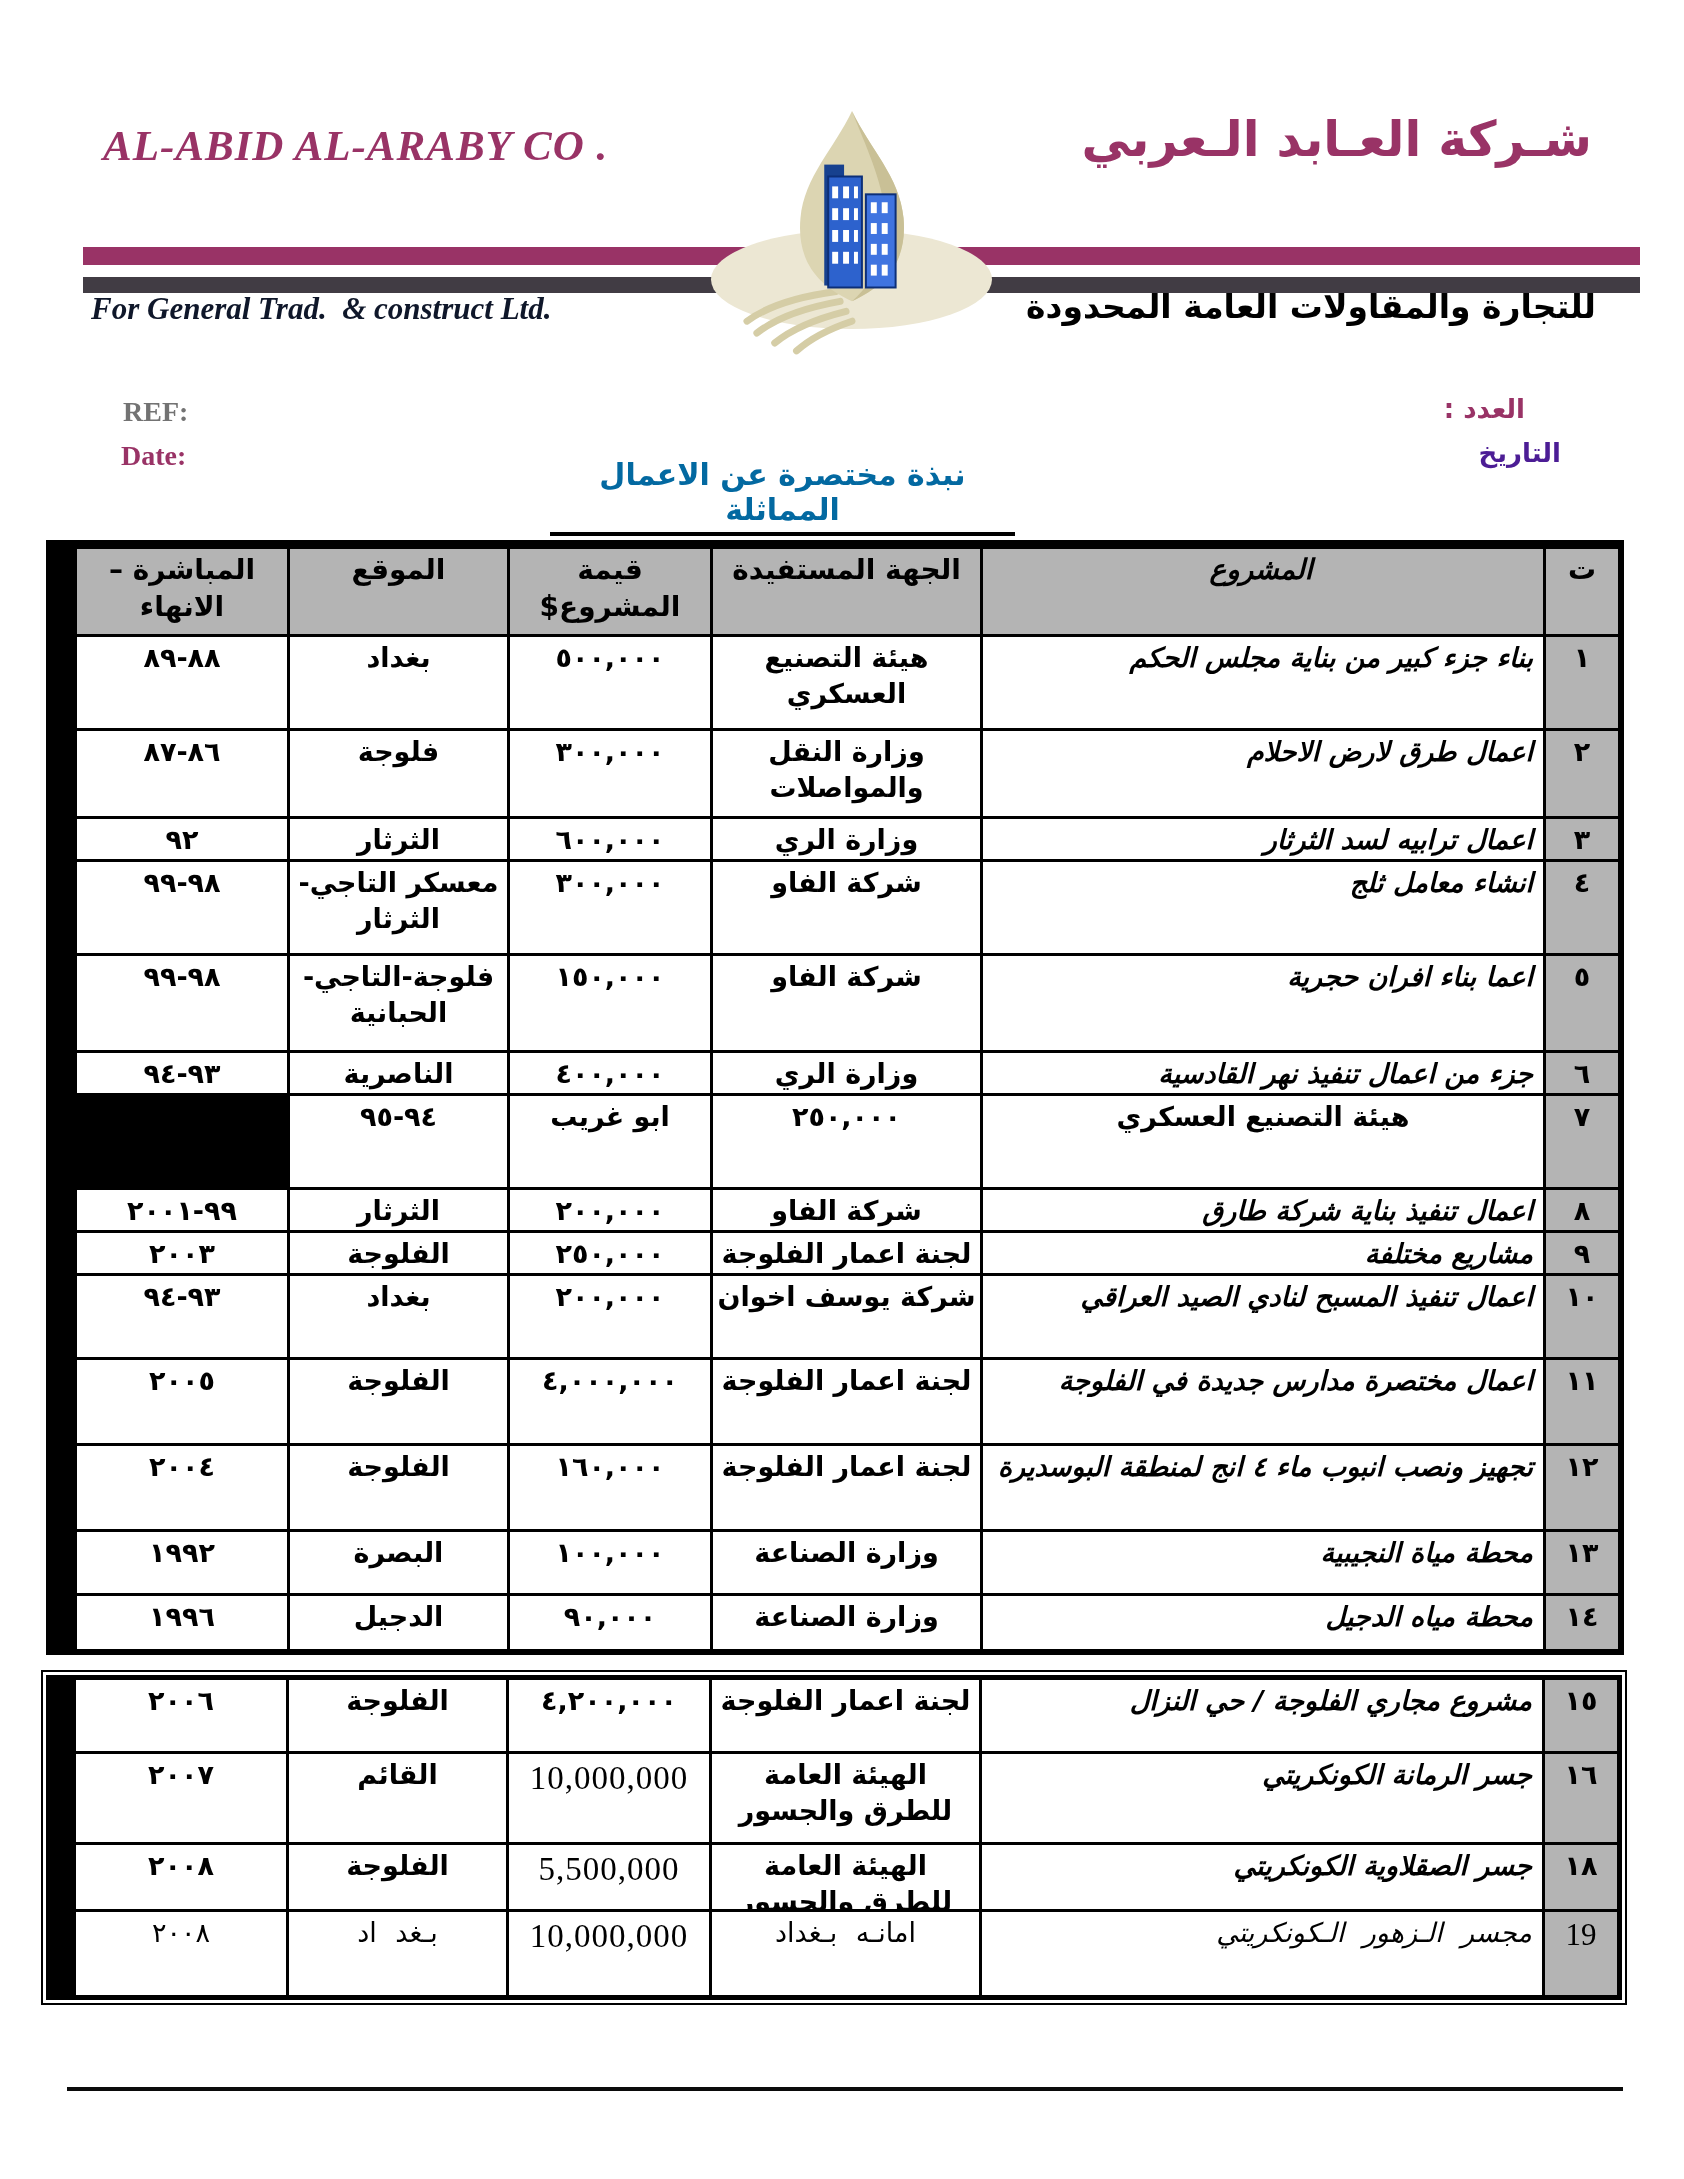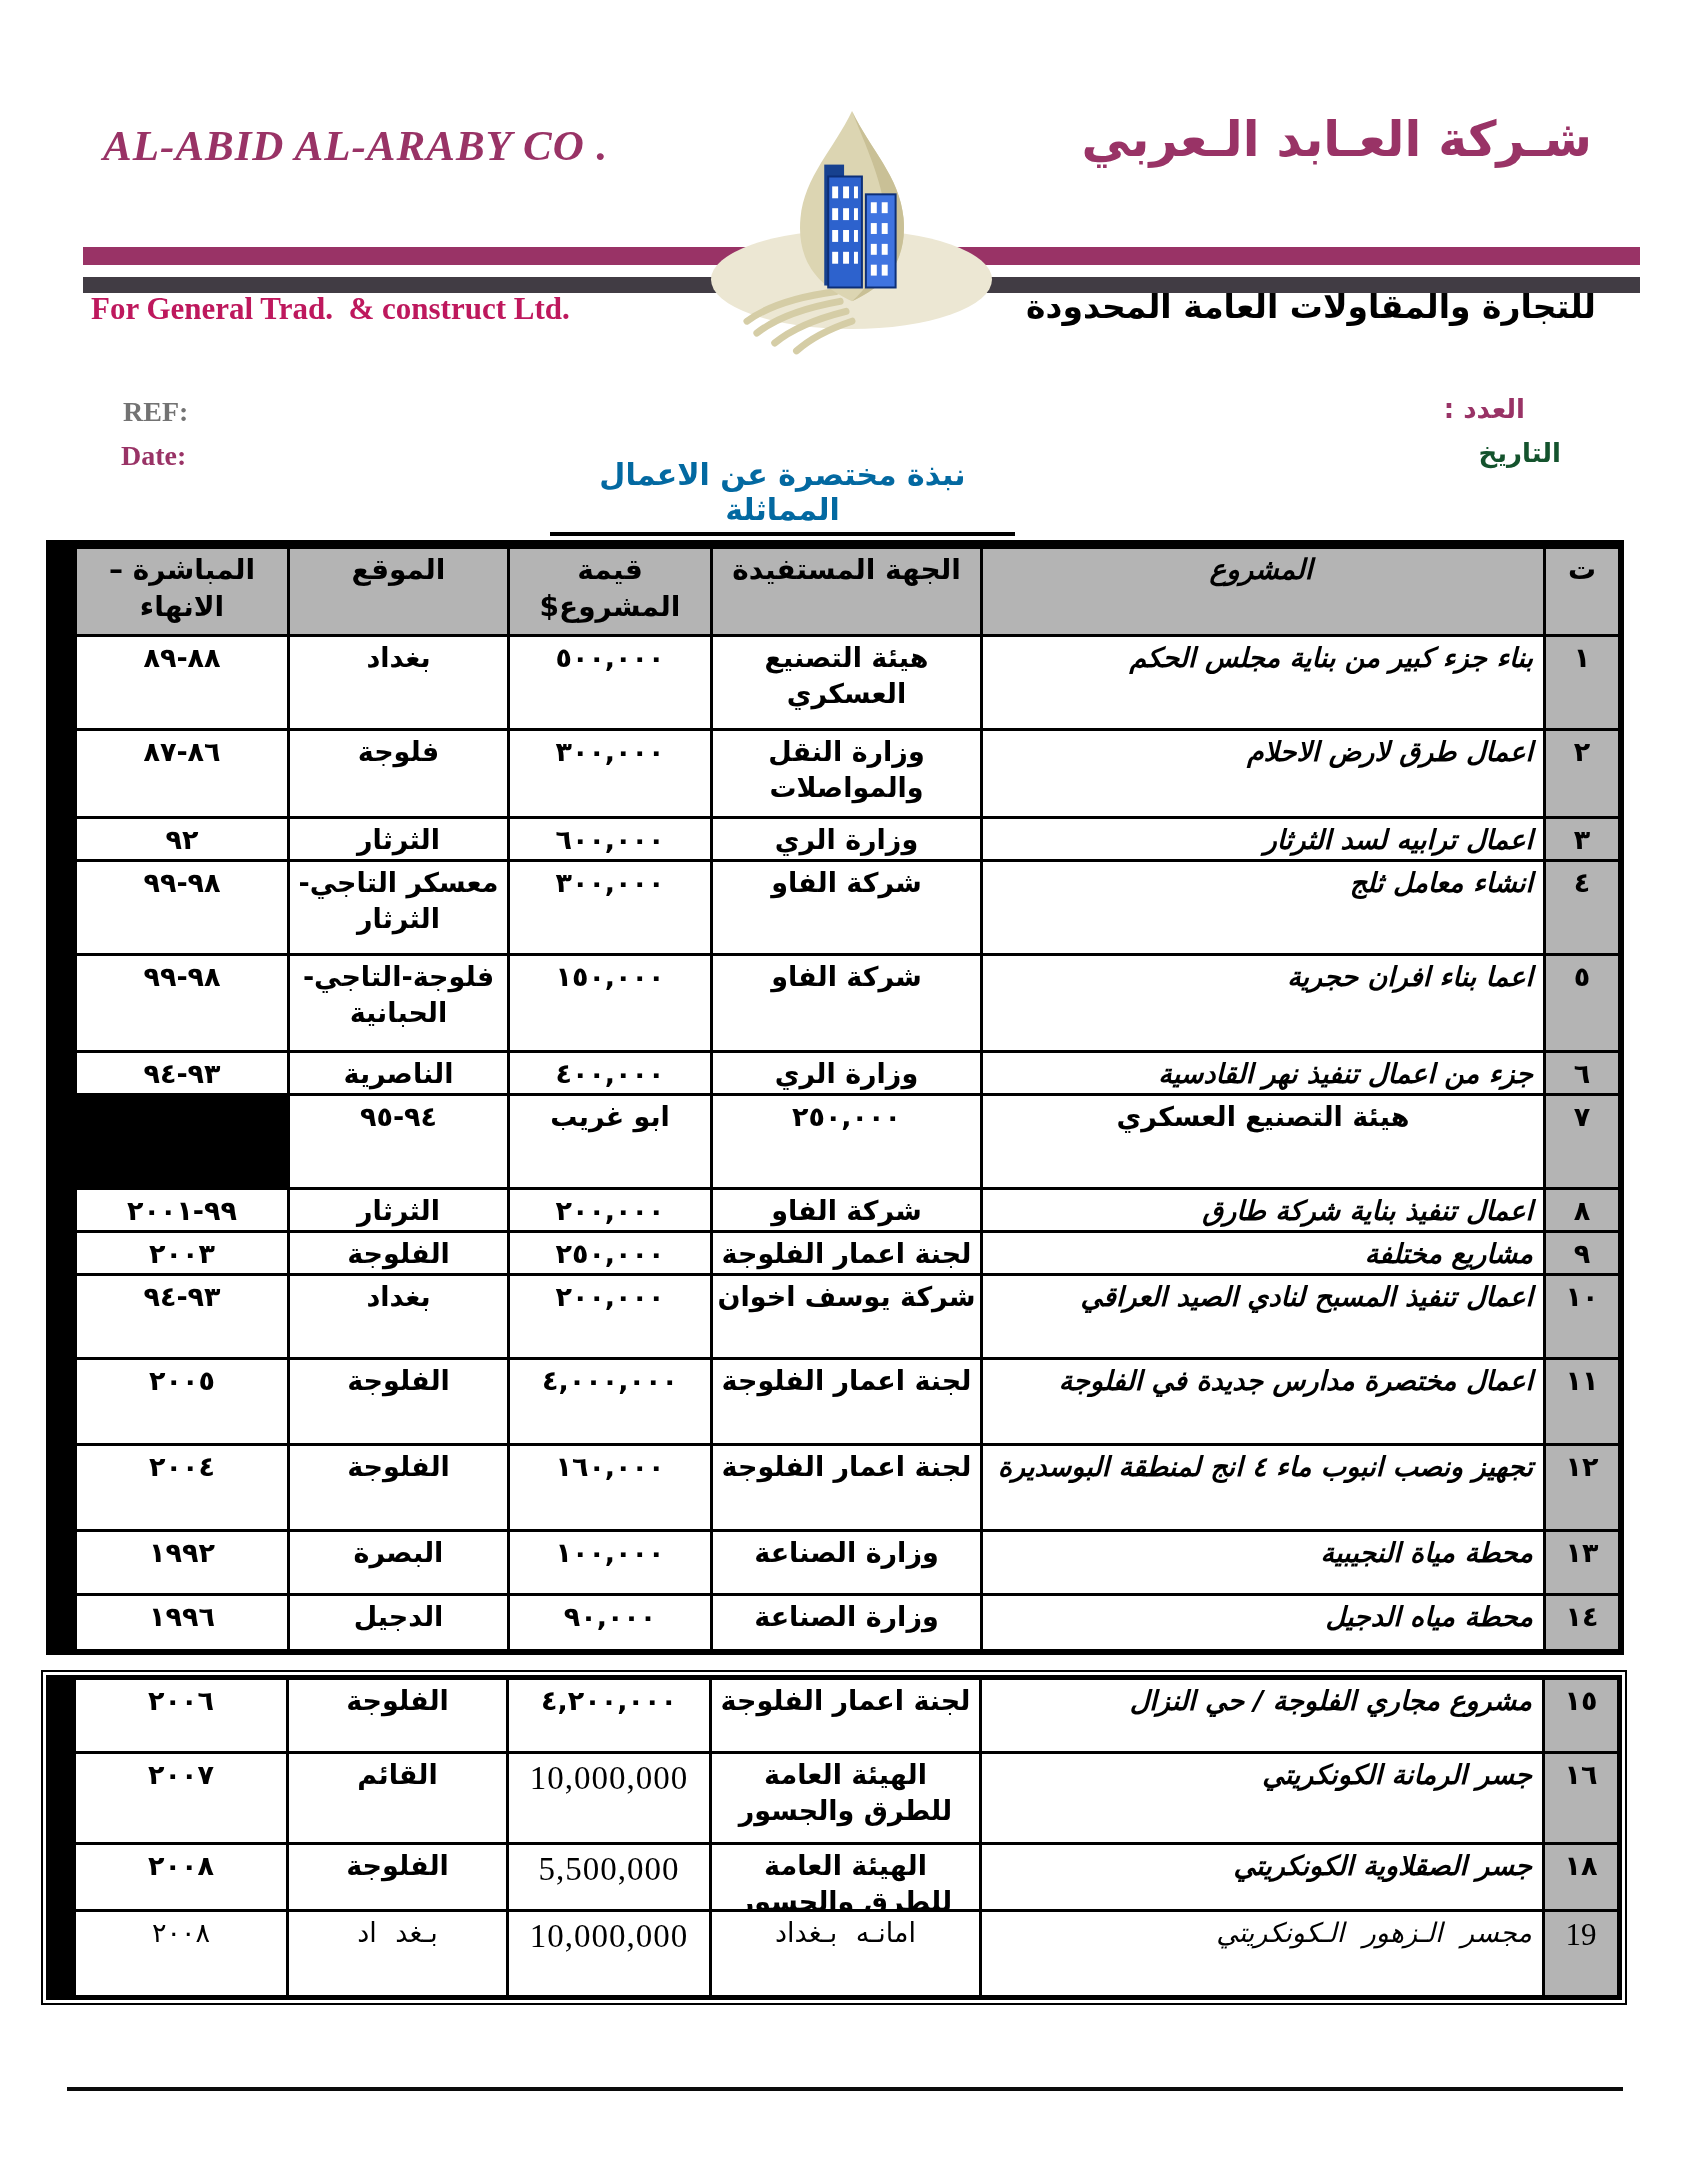--- a/index.html
+++ b/index.html
@@ -11,31 +11,31 @@
       font-size:43px;letter-spacing:1px;color:#993366;}
   .company-ar{position:absolute;right:92px;top:111px;font-size:49px;font-weight:bold;
       color:#993366;direction:rtl;}
   .bar{position:absolute;left:83px;width:1557px;z-index:1;}
   .bar.maroon{top:247px;height:18px;background:#993366;}
   .bar.dark{top:277px;height:16px;background:#413c44;}
   .logo-halo{position:absolute;left:711px;top:230px;width:281px;height:99px;
       background:#ece7d3;border-radius:50%;z-index:2;}
   .logo{position:absolute;left:741px;top:107px;width:222px;height:248px;z-index:3;}
   .subtitle-en{position:absolute;left:91px;top:291px;font-family:"Liberation Serif",serif;
-      font-weight:bold;font-size:31px;color:#be185d;white-space:pre;}
+      font-weight:bold;font-size:31px;color:#0f172a;white-space:pre;font-style:italic;}
   .subtitle-ar{position:absolute;right:88px;top:287px;font-size:33px;font-weight:bold;
       color:#000;direction:rtl;}
   .ref-label{position:absolute;left:123px;top:396px;font-family:"Liberation Serif",serif;
       font-weight:bold;font-size:28px;color:#737373;}
   .date-label{position:absolute;left:121px;top:440px;font-family:"Liberation Serif",serif;
       font-weight:bold;font-size:28px;color:#993366;}
   .adad-label{position:absolute;right:159px;top:394px;font-size:26px;font-weight:bold;
       color:#993366;direction:rtl;}
   .tarikh-label{position:absolute;right:123px;top:438px;font-size:26px;font-weight:bold;
-      color:#14532d;direction:rtl;}
+      color:#4c1d95;direction:rtl;}
   .doc-title{position:absolute;left:550px;top:457px;width:465px;text-align:center;direction:rtl;}
   .doc-title span{display:inline-block;font-size:30px;font-weight:bold;color:#0369a1;
       border-bottom:4px solid #000;padding-bottom:5px;}
   
   .tbl{position:absolute;left:46px;width:1566px;direction:rtl;background:#000;
       display:grid;row-gap:3px;z-index:1;}
   #t1{top:540px;border:6px solid #000;border-top:9px solid #000;}
   #t2{top:1675px;border:5px solid #000;outline:2px solid #000;outline-offset:3px;}
   .trow{display:grid;grid-template-columns:72px 560px 267px 200px 217px 210px;
       column-gap:3px;}

